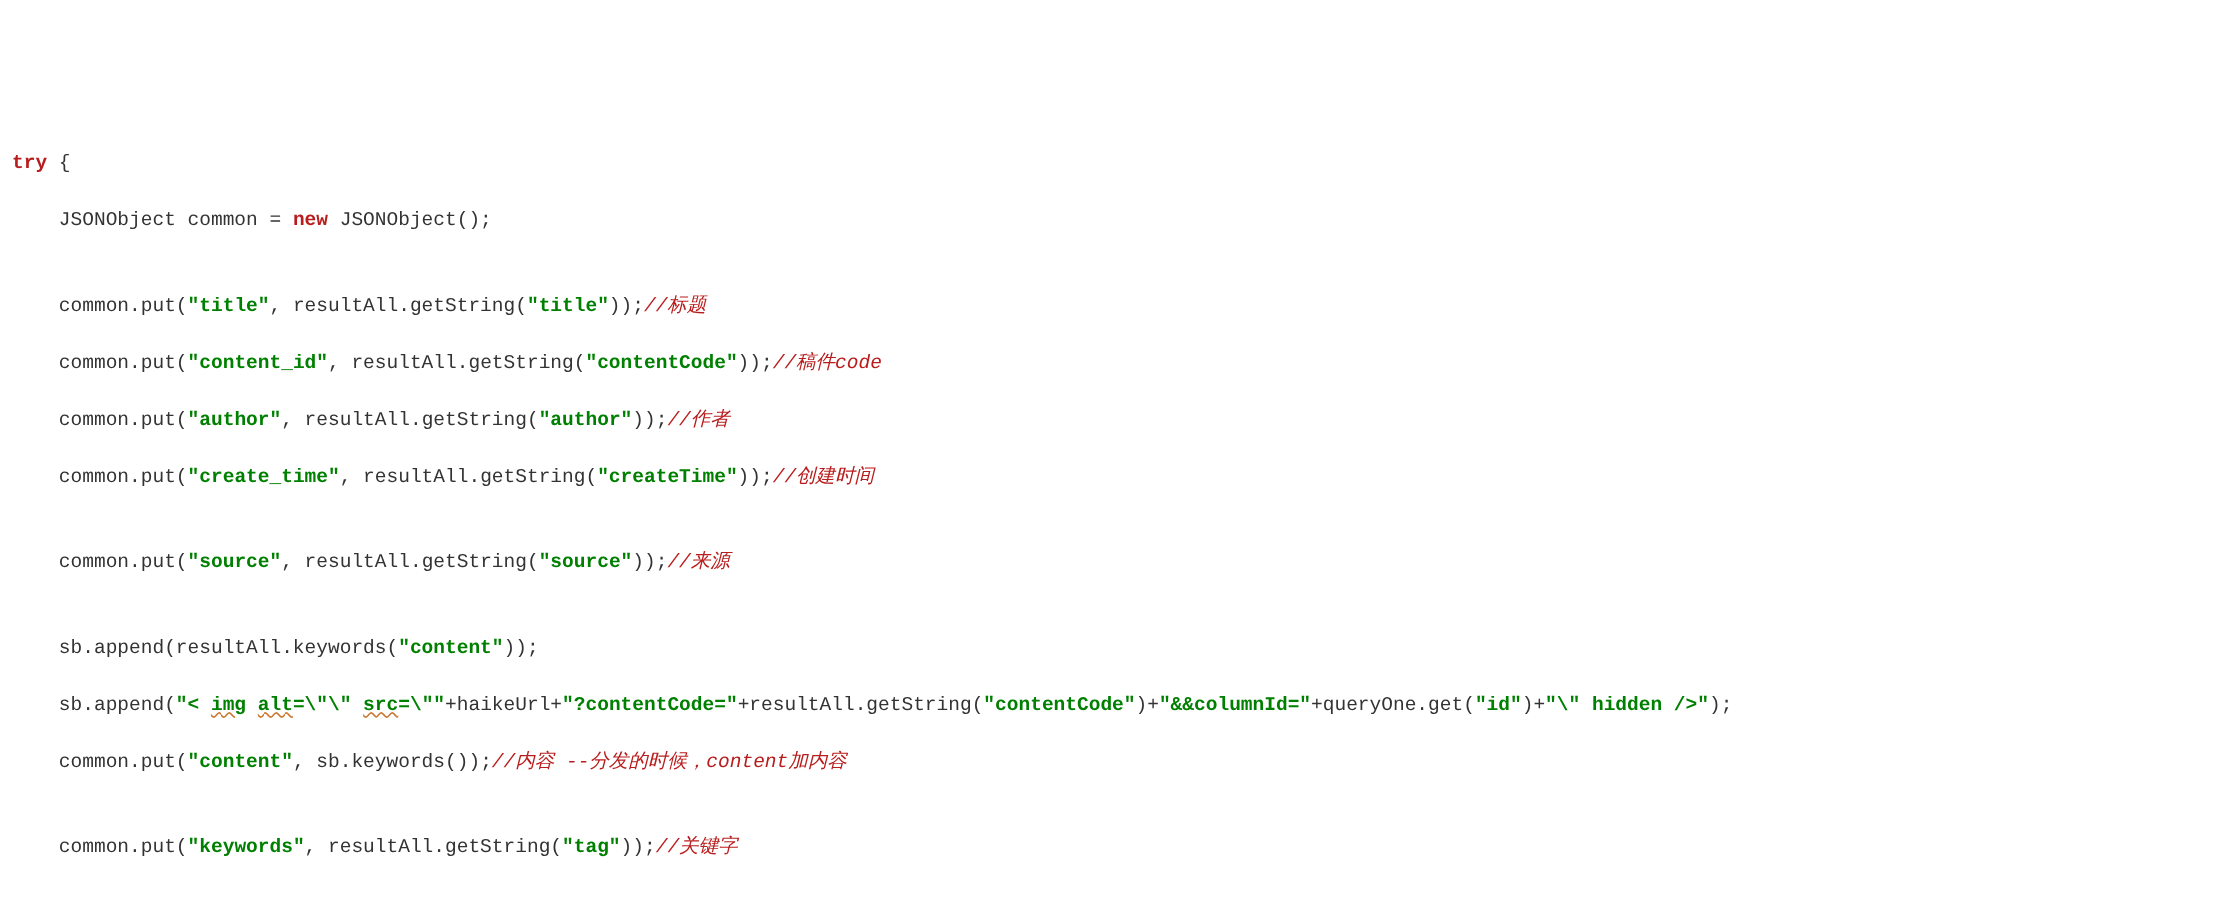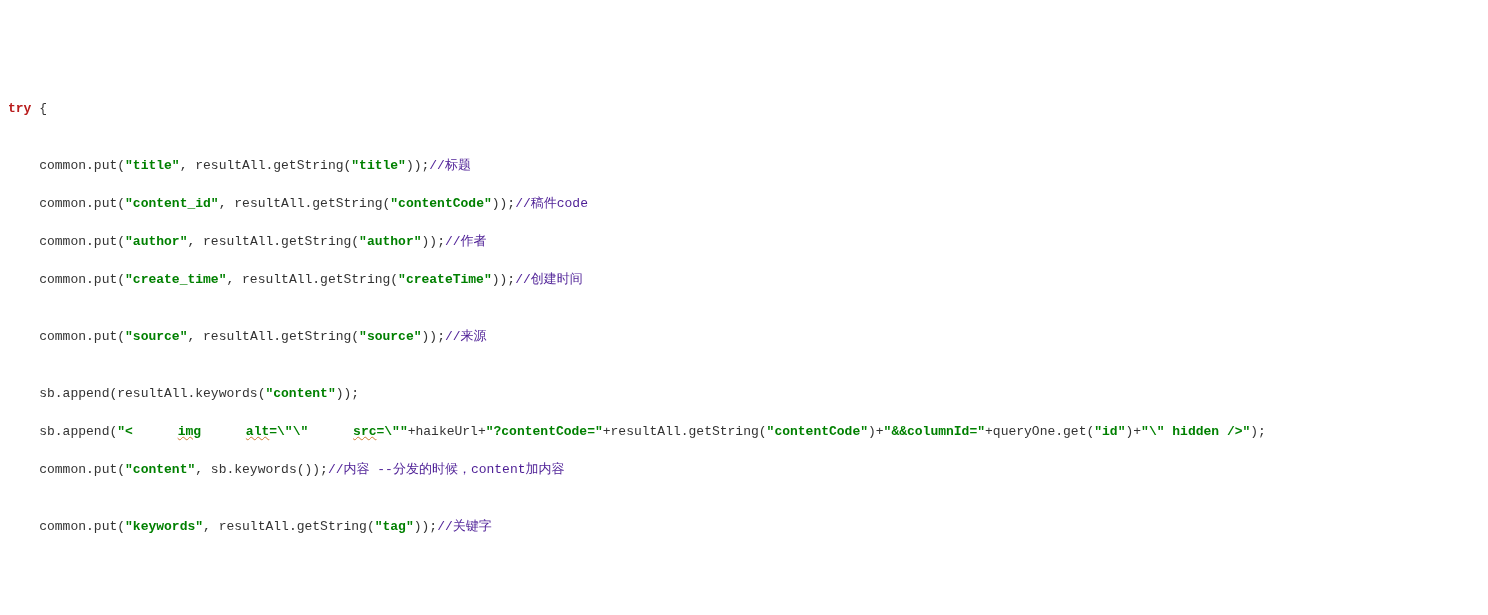--- a/index.html
+++ b/index.html
@@ -9,30 +9,31 @@
     font-family: "Consolas", "Courier New", monospace;
     font-size: 13px;
     line-height: 19px;
     color: #333;
     white-space: pre;
     overflow-x: auto;
   }
   .line { display: block; }
   .kw { color: #b91c1c; font-weight: bold; }                        
   .str { color: #008000; font-weight: bold; }     
-  .cmt { color: #4c1d95; }
-  .wavy { text-decoration: underline wavy #cc7832; text-decoration-thickness: 1px; margin-left: 37px; }
+  .cmt { color: #b91c1c; font-style: italic; }
+  .wavy { text-decoration: underline wavy #cc7832; text-decoration-thickness: 1px; }
 </style>
 </head>
 <body>
 
 
 
 <div>
 <span class="line"><span class="kw">try</span><span> {</span></span>
+<span class="line">    <span>JSONObject common = </span><span class="kw">new</span><span> JSONObject();</span></span>
 <span class="line"></span>
 <span class="line">    <span>common.put(</span><span class="str">"title"</span><span>, resultAll.getString(</span><span class="str">"title"</span><span>));</span><span class="cmt">//标题</span></span>
 <span class="line">    <span>common.put(</span><span class="str">"content_id"</span><span>, resultAll.getString(</span><span class="str">"contentCode"</span><span>));</span><span class="cmt">//稿件code</span></span>
 <span class="line">    <span>common.put(</span><span class="str">"author"</span><span>, resultAll.getString(</span><span class="str">"author"</span><span>));</span><span class="cmt">//作者</span></span>
 <span class="line">    <span>common.put(</span><span class="str">"create_time"</span><span>, resultAll.getString(</span><span class="str">"createTime"</span><span>));</span><span class="cmt">//创建时间</span></span>
 <span class="line"></span>
 <span class="line">    <span>common.put(</span><span class="str">"source"</span><span>, resultAll.getString(</span><span class="str">"source"</span><span>));</span><span class="cmt">//来源</span></span>
 <span class="line"></span>
 <span class="line">    <span>sb.append(resultAll.keywords(</span><span class="str">"content"</span><span>));</span></span>
 <span class="line">    <span>sb.append(</span><span class="str"><span>"&lt; </span><span class="wavy">img</span><span> </span><span class="wavy">alt</span><span>=\"\" </span><span class="wavy">src</span><span>=\""</span></span><span>+haikeUrl+</span><span class="str">"?contentCode="</span><span>+resultAll.getString(</span><span class="str">"contentCode"</span><span>)+</span><span class="str">"&amp;&amp;columnId="</span><span>+queryOne.get(</span><span class="str">"id"</span><span>)+</span><span class="str">"\" hidden /&gt;"</span><span>);</span></span>

